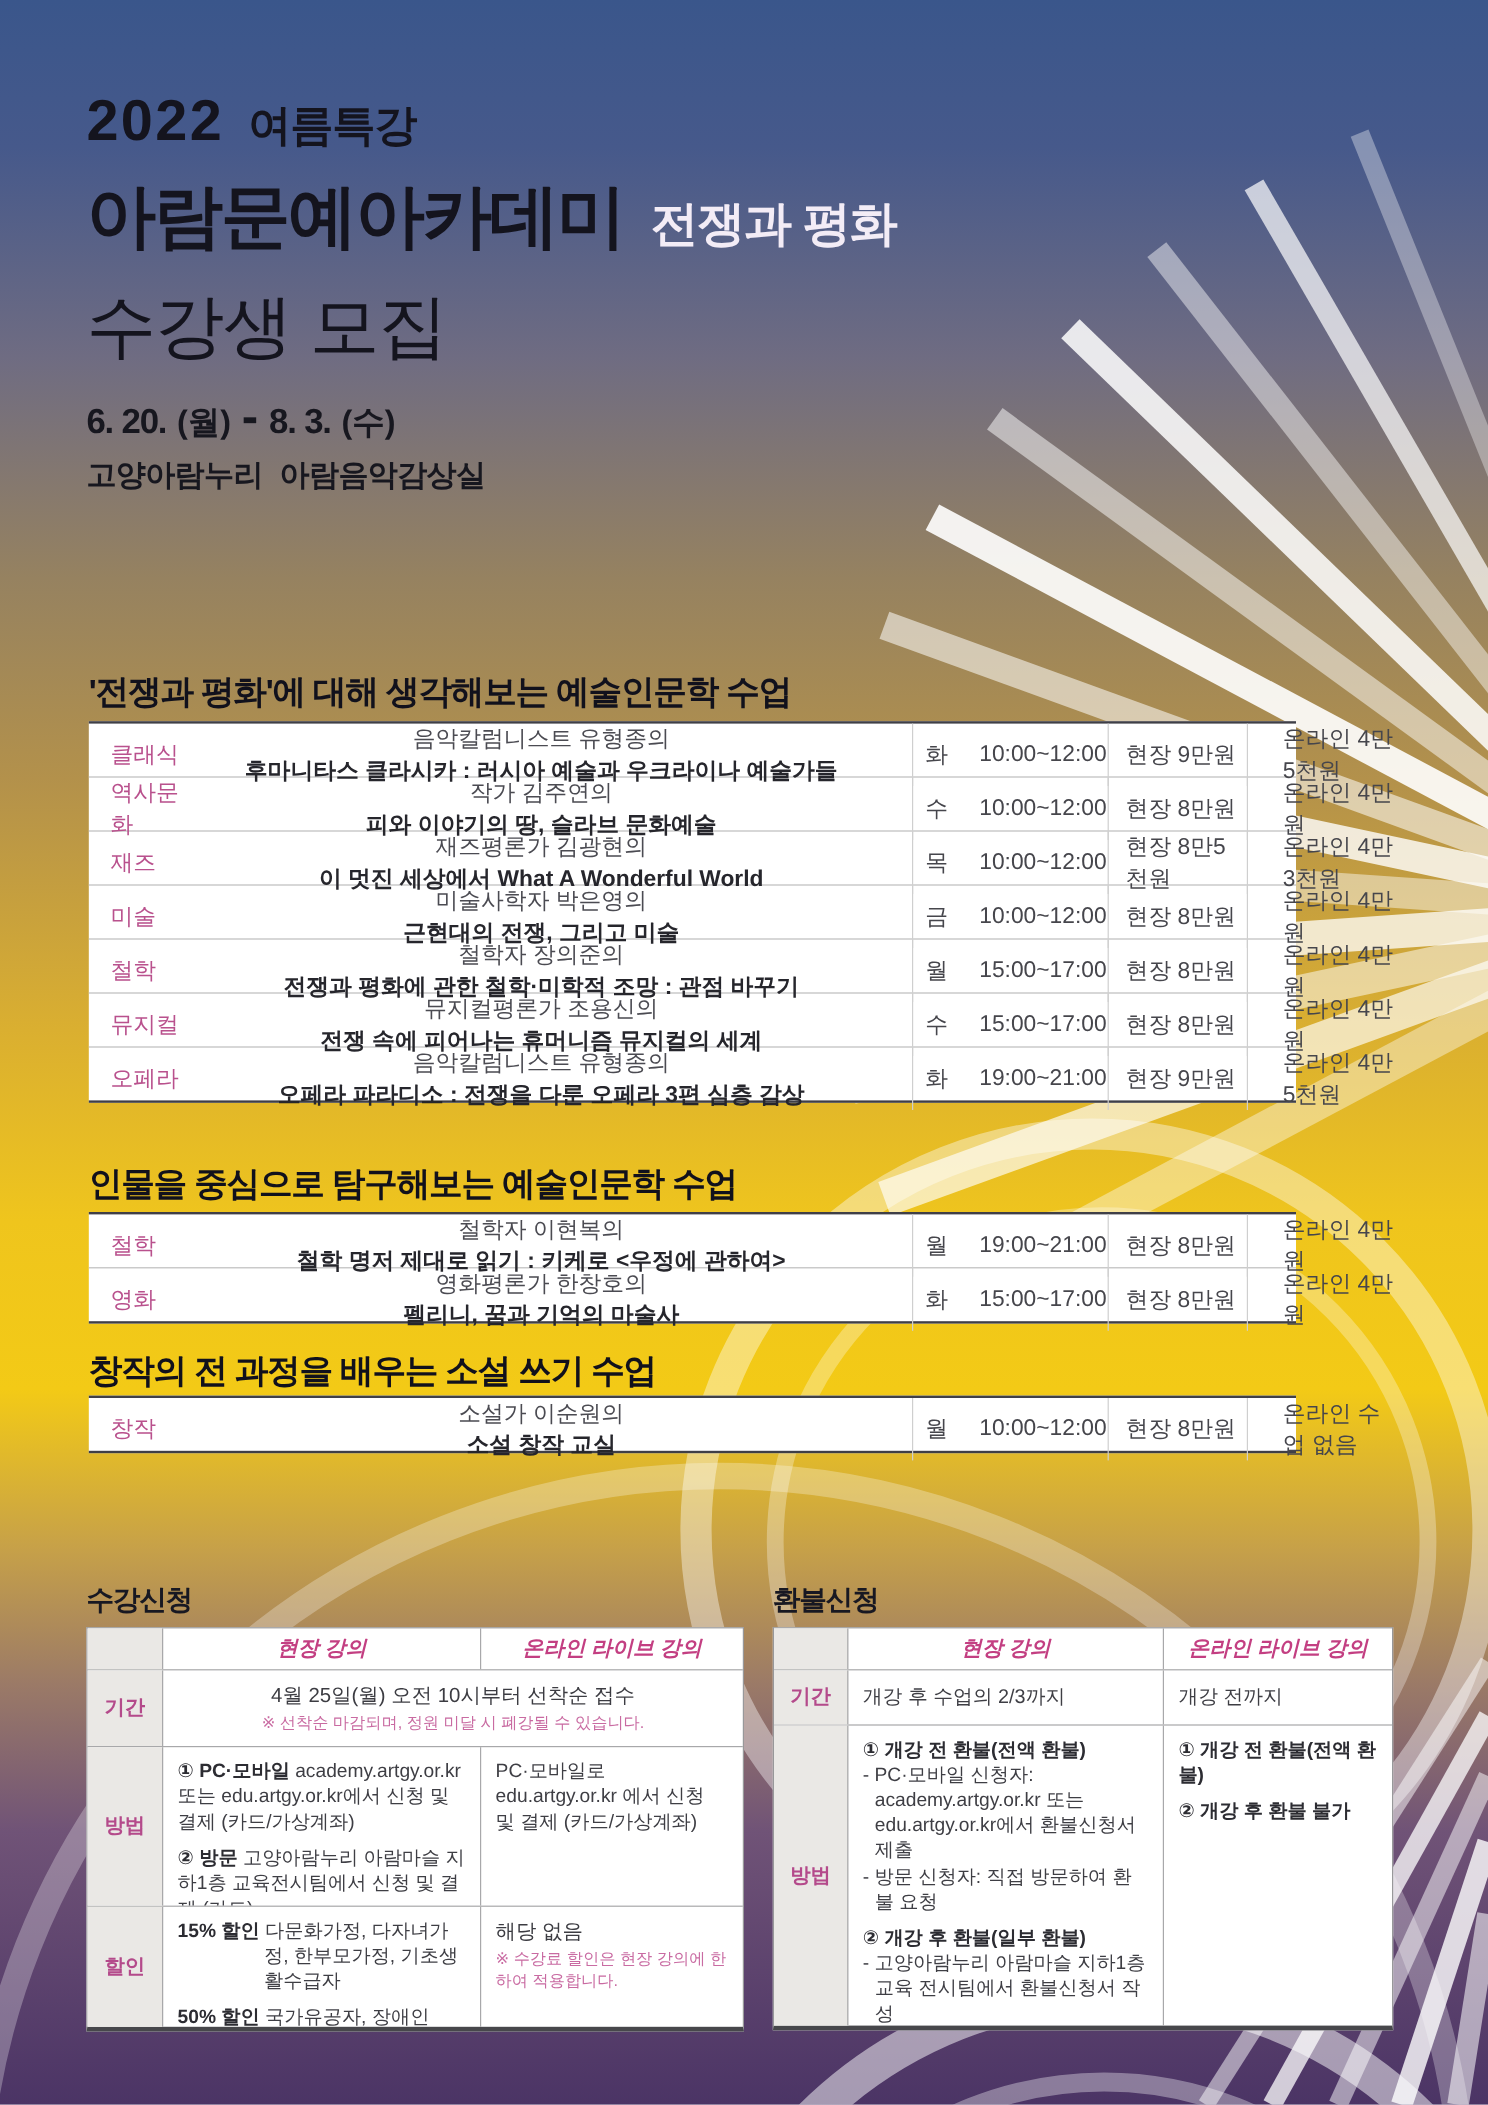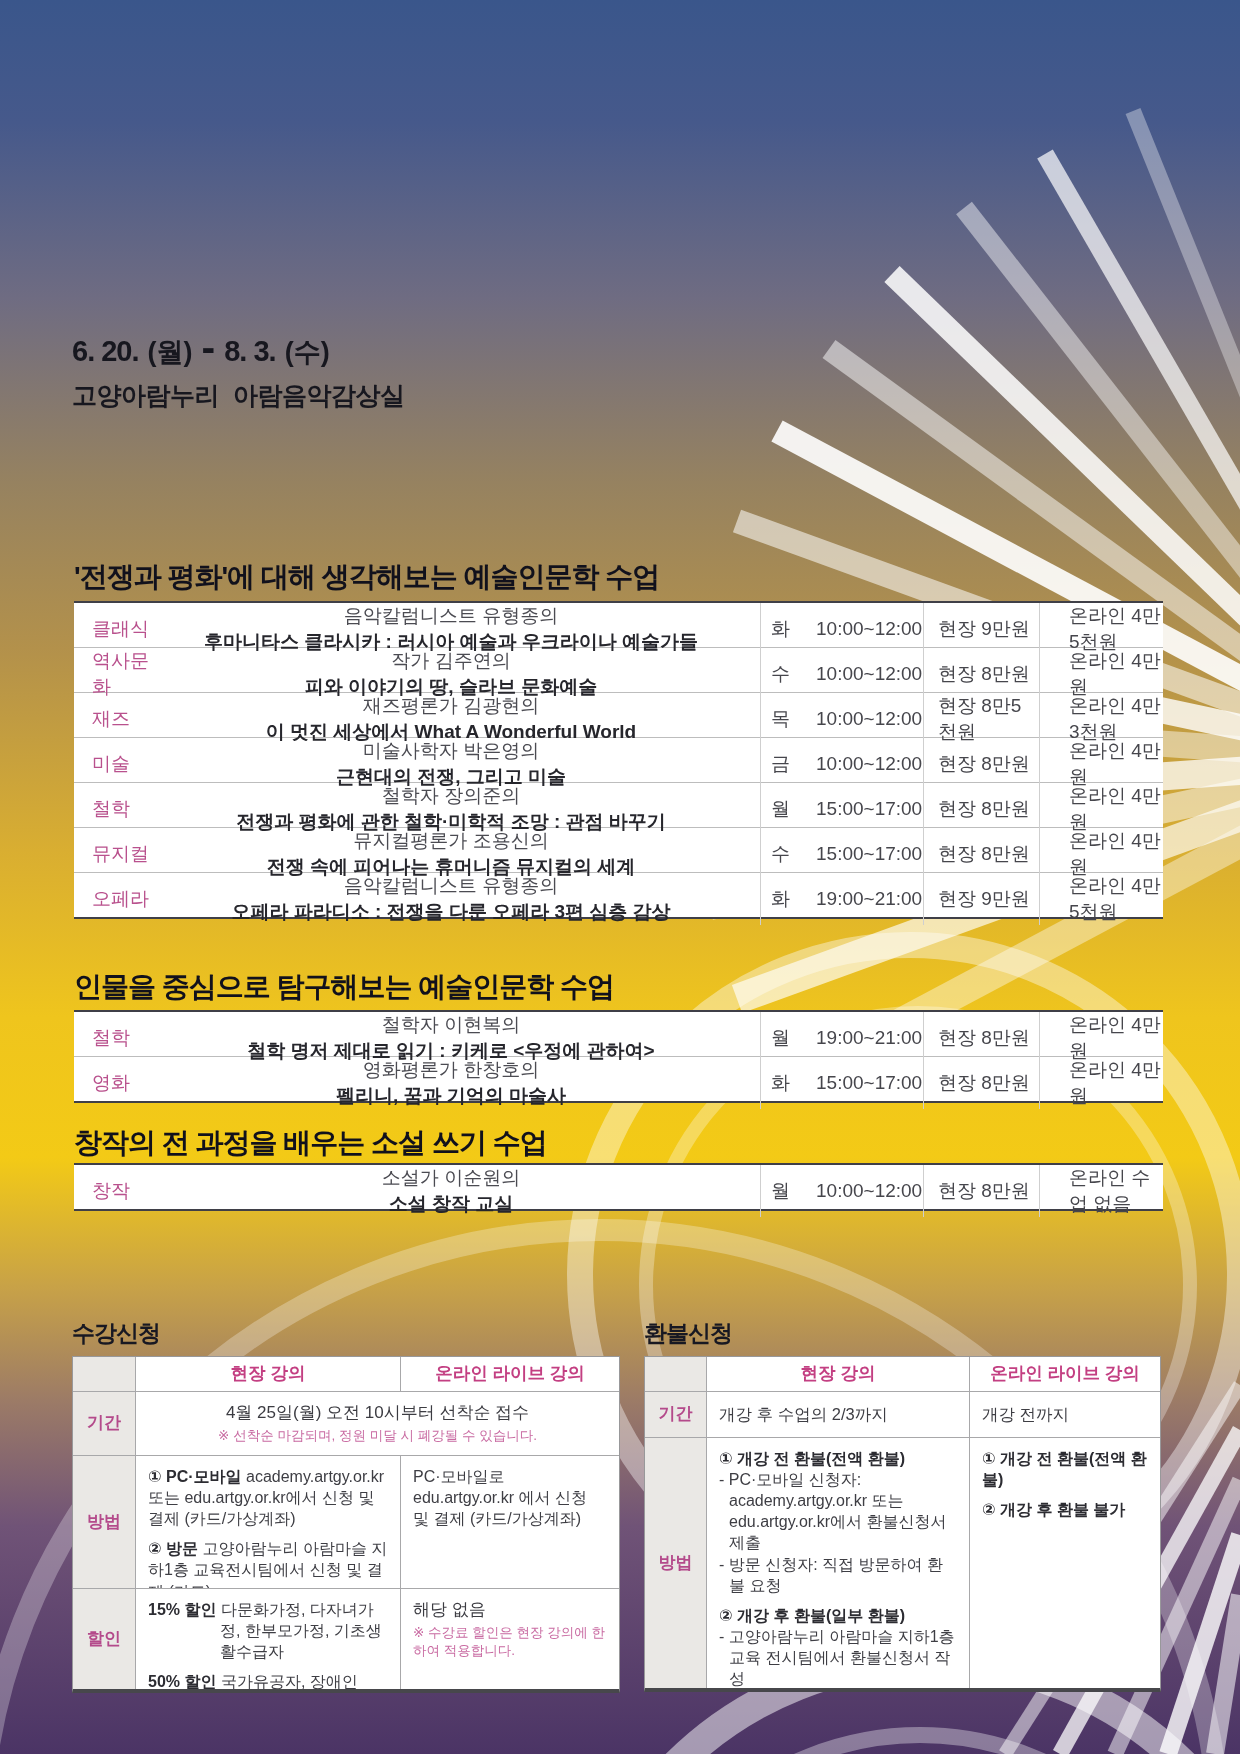--- a/index.html
+++ b/index.html
@@ -29,21 +29,21 @@
   .d-day  { font-size:27px; }
   .d-dash { font-size:41px; }
   .venue  { margin-top:8px; font-size:25px; font-weight:700; letter-spacing:-0.5px; display:flex; gap:14px;align-items:flex-end; }
 
   
   .section-title { position:absolute; left:74px; font-size:28px; font-weight:700; color:#11111c; letter-spacing:-1px; }
   #sec1-title { top:558px; }
   #sec2-title { top:968px; }
   #sec3-title { top:1124px; }
 
-  .ctable { position:absolute; left:74px; width:1089px; background:#fff;
+  .ctable { position:absolute; left:74px; width:1006px; background:#fff;
             border-top:2px solid #3f3f47; border-bottom:2px solid #3f3f47; }
   #table1 { top:601px; }
   #table2 { top:1010px; }
   #table3 { top:1163px; }
 
   .course-row { display:grid; grid-template-columns:76px 610px 40px 123px 116px 124px;
                 height:44px; border-bottom:1px solid #bdbdbd; font-size:19px; color:#46464c; }
   .ctable .course-row:last-child { border-bottom:none; }
   .course-row > div { height:100%; display:flex; align-items:center; box-sizing:border-box; }
   .c-cat    { padding-left:18px; color:#b9518d; }
@@ -68,21 +68,21 @@
 
   .bt-row { display:grid; border-top:1px solid #a8a8aa; box-sizing:border-box; }
   .bt-row.first { border-top:none; }
   #signup-table .bt-row { grid-template-columns:63px 265px 1fr; }
   #refund-table .bt-row { grid-template-columns:62px 263px 1fr; }
   .bt-row > div { box-sizing:border-box; border-right:1px solid #a8a8aa; }
   .bt-row > div:last-child { border-right:none; }
 
   .bt-label { background:#eae8e5; color:#b44a8b; font-weight:700;
               display:flex; align-items:center; justify-content:center; font-size:17px; }
-  .bt-head  { color:#c33f82; font-weight:700; display:flex; align-items:center; justify-content:center; font-size:17.5px; }
+  .bt-head  { color:#c33f82; font-weight:700; display:flex; align-items:center; justify-content:center; font-size:17.5px;font-style:italic; }
   .bt-cell  { padding:10px 12px; overflow:hidden; }
   .r-header   { height:34px; }
   #signup-table .r-period   { height:64px; }
   #signup-table .r-method   { height:133px; }
   #signup-table .r-discount { height:101px; }
   #refund-table .r-period   { height:46px; }
   #refund-table .r-method   { height:251px; }
 
   .merged { grid-column:span 2; display:flex; flex-direction:column; align-items:center; justify-content:center; text-align:center; padding:6px 10px; }
   .cell-main { font-size:17px; color:#3c3c42; }
@@ -123,20 +123,31 @@
     </g>
     <g stroke="#ffffff" fill="none">
       <line x1="1240" y1="1385" x2="1005" y2="1754" stroke-width="14" opacity="0.5"></line>
       <line x1="1240" y1="1430" x2="1060" y2="1754" stroke-width="16" opacity="0.75"></line>
       <line x1="1240" y1="1480" x2="1115" y2="1754" stroke-width="16" opacity="0.5"></line>
       <line x1="1240" y1="1535" x2="1168" y2="1754" stroke-width="18" opacity="0.8"></line>
       <line x1="1240" y1="1595" x2="1215" y2="1754" stroke-width="18" opacity="0.55"></line>
     </g>
   </svg>
 
+  <div class="title-block">
+    <div class="t-line1">
+      <span class="t-year">2022</span>
+      <span class="t-season">여름특강</span>
+    </div>
+    <div class="t-line2">
+      <span class="t-academy">아람문예아카데미</span>
+      <span class="t-theme">전쟁과 평화</span>
+    </div>
+    <div class="t-line3">수강생 모집</div>
+  </div>
 
   <div class="date-block">
     <div class="d-line">
       <span class="d-num">6. 20.</span>
       <span class="d-day">(월)</span>
       <span class="d-dash">-</span>
       <span class="d-num">8. 3.</span>
       <span class="d-day">(수)</span>
     </div>
     <div class="venue">

